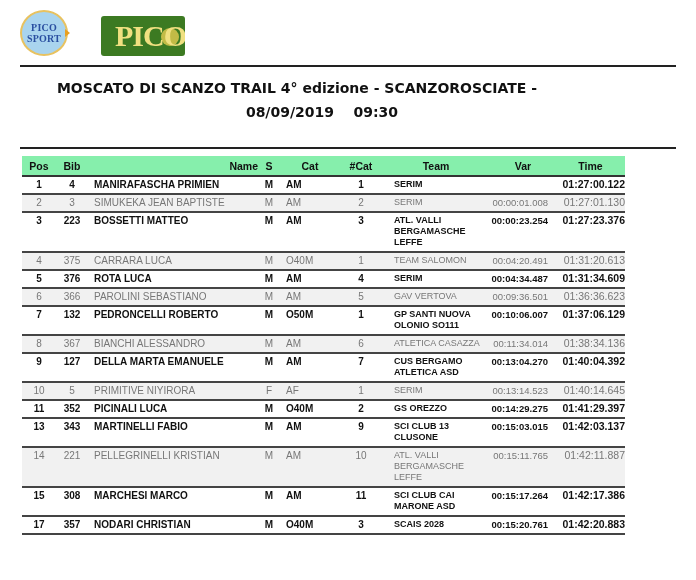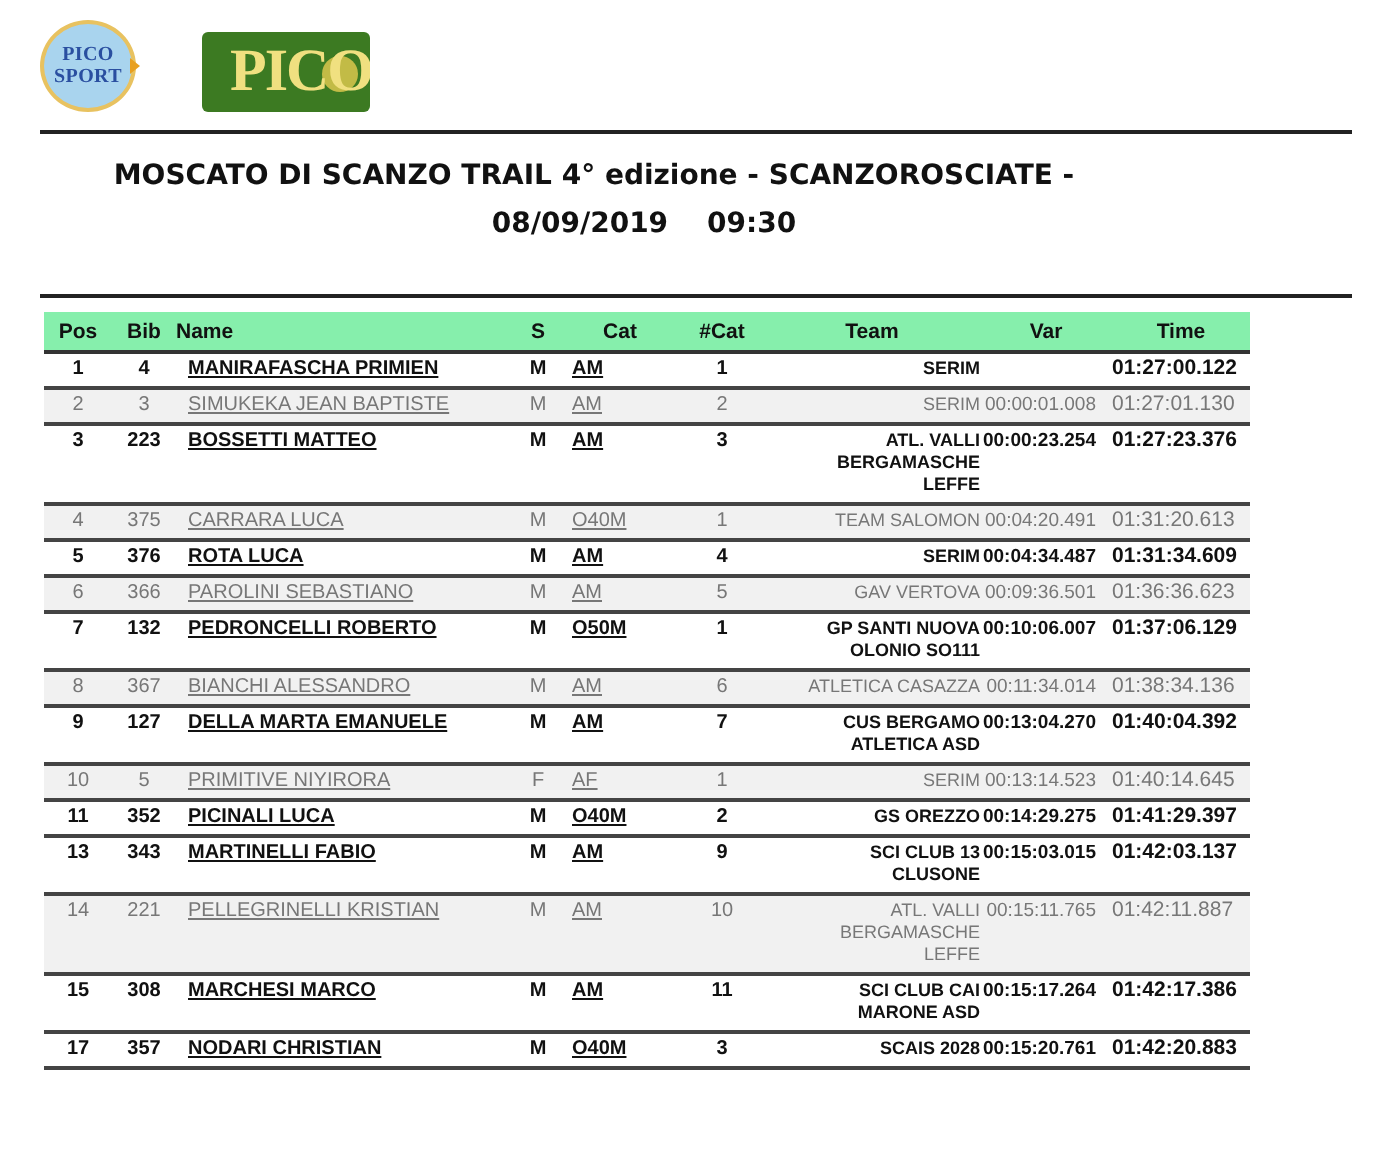--- a/index.html
+++ b/index.html
@@ -15,25 +15,25 @@
   .title { position:absolute; left:0; top:76px; width:596px; text-align:center; font-family:"DejaVu Sans", sans-serif; font-weight:bold; font-size:14px; line-height:24px; }
   .title .l1 { margin-left:-2px; }
   .rule-mid { position:absolute; left:20px; top:147px; width:656px; height:2px; background:#222; }
   table { position:absolute; left:22px; top:156px; width:603px; border-collapse:collapse; font-size:10px; table-layout:fixed; }
   th { background:#86efac; font-weight:bold; font-size:10.5px; height:19px; padding:0; border-bottom:2px solid #333; }
   td { padding:2px 0 3px 0; vertical-align:top; line-height:11px; color:#777; }
   tr.odd td { color:#111; font-weight:bold; background:#fff; }
   tr.even td { background:#f1f1f1; }
   tr.row td { border-bottom:2px solid #444; }
   .c { text-align:center; }
-  .l { text-align:left; padding-left:6px;text-decoration:underline; }
-  .team { padding-left:12px; font-size:9px;text-align:right; }
+  .l { text-align:left; padding-left:6px; }
+  .team { padding-left:12px; font-size:9px; }
   .var { font-size:9.5px; text-align:right; padding-right:8px;margin-top:27px; }
-  .time { font-size:10.5px; text-align:left; }
-  th.name-h { text-align:left; }
+  .time { font-size:10.5px; text-align:right; }
+  th.name-h { text-align:right; }
 </style>
 </head>
 <body>
 
 <div class="logo1">
   <span>PICO</span>
   <span>SPORT</span>
   <div class="arrow"></div>
 </div>
 <div class="logo2">

